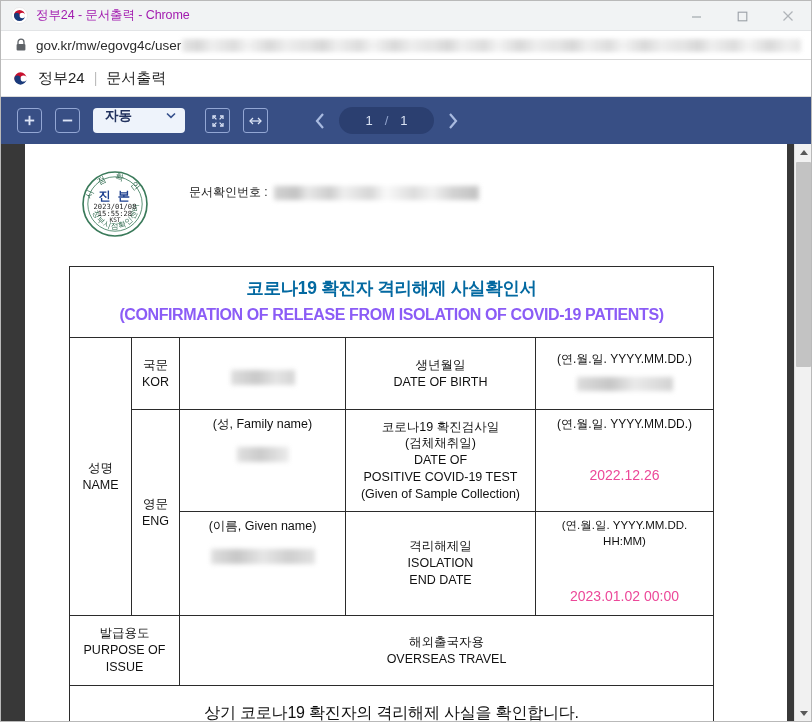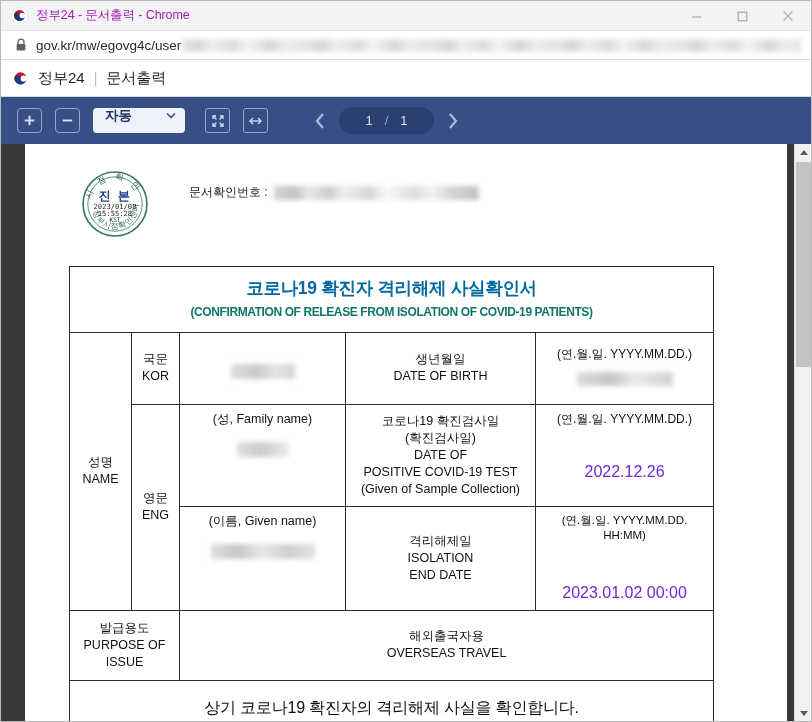--- a/index.html
+++ b/index.html
@@ -211,28 +211,28 @@
     font-size: 12.5px;
     color: #111;
     line-height: 1.35;
   }
   .cert .title-cell { padding: 10px 6px 12px 6px; border-bottom: 1px solid #2b2b2b; }
   .title-ko {
     font-size: 17.5px; font-weight: bold; color: #0369a1;
     letter-spacing: -0.3px; margin-bottom: 3px;
   }
   .title-en {
-    font-size: 12px; font-weight: bold; color: #0f766e;
+    font-size: 16px; font-weight: bold; color: #8b5cf6;
     letter-spacing: -0.4px;
   }
   .lbl-ko { display: block; }
   .lbl-en { display: block; }
   .cell-left { text-align: left; padding-left: 10px; }
   .small-note { font-size: 12px; }
-  .value-txt { font-size: 16px; color: #6d28d9; }
+  .value-txt { font-size: 14px; color: #ec4899; }
 
   .blur-name-s {
     display: inline-block; width: 64px; height: 15px; margin-top: 12px;
     background: linear-gradient(90deg,#dedede,#c9c9c9 40%,#e4e4e4 70%,#d4d4d4);
     filter: blur(2.4px);
   }
   .blur-name-m {
     display: inline-block; width: 52px; height: 15px; margin-top: 14px;
     background: linear-gradient(90deg,#e0e0e0,#cbcbcb 45%,#ececec);
     filter: blur(2.4px);
@@ -473,21 +473,21 @@
               <td rowspan="2">
                 <span class="lbl-ko">영문</span>
                 <span class="lbl-en">ENG</span>
               </td>
               <td class="cell-left" style="height:102px; vertical-align:top">
                 <span class="lbl-ko">(성, Family name)</span>
                 <span class="blur-name-m"></span>
               </td>
               <td>
                 <span class="lbl-ko">코로나19 확진검사일</span>
-                <span class="lbl-ko">(확진검사일)</span>
+                <span class="lbl-ko">(검체채취일)</span>
                 <span class="lbl-en">DATE OF</span>
                 <span class="lbl-en">POSITIVE COVID-19 TEST</span>
                 <span class="lbl-en">(Given of Sample Collection)</span>
               </td>
               <td style="vertical-align:top">
                 <span class="lbl-ko small-note">(연.월.일. YYYY.MM.DD.)</span>
                 <span class="lbl-ko value-txt" style="margin-top:34px">2022.12.26</span>
               </td>
             </tr>
 

